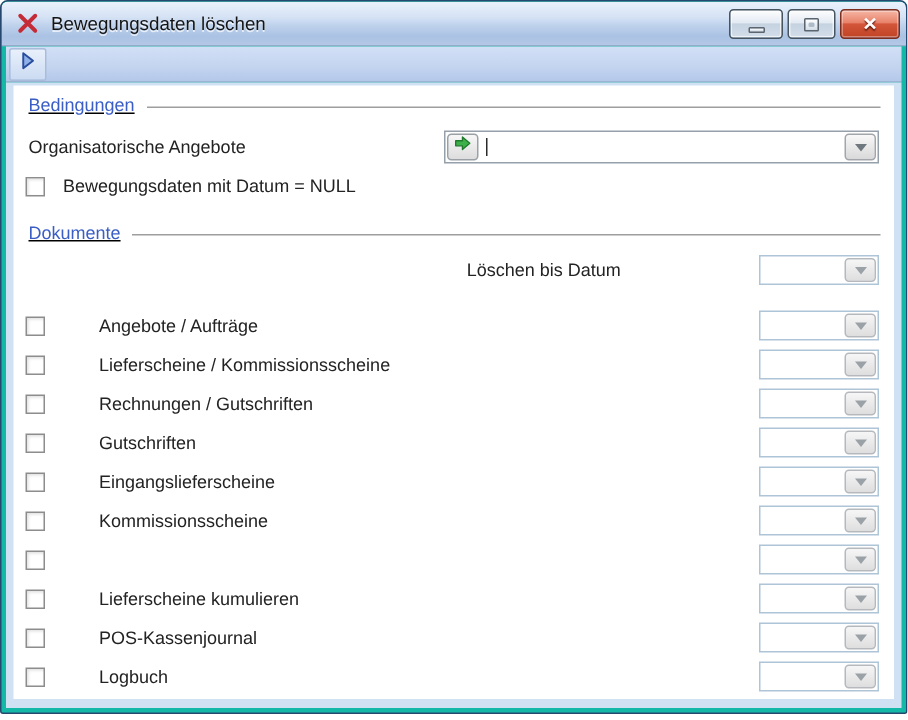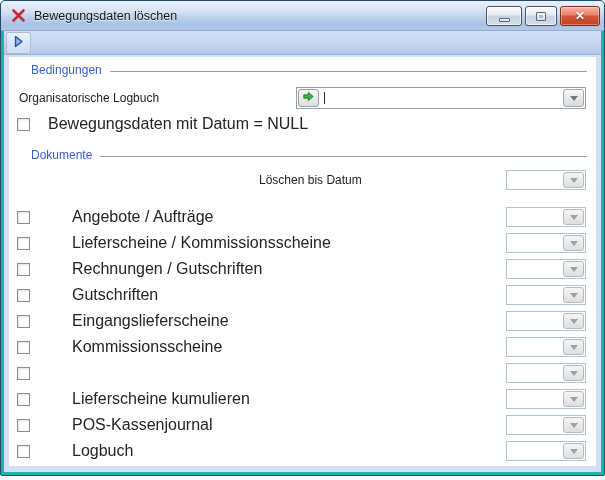--- a/index.html
+++ b/index.html
@@ -67,21 +67,21 @@
   }
 
   
   .content {
     position: absolute; top: 54px; left: 3px; right: 3px; bottom: 3px;
     background: #d0e1f3;
     padding: 2px 5px 6px 5px;
   }
   .content-inner { position: relative; width: 100%; height: 100%; background: #fff; }
 
-  .section { position: absolute; left: 22px; right: 9px; display: flex; align-items: center; }
+  .section { position: absolute; left: 10px; right: 9px; display: flex; align-items: center; text-decoration: underline; }
   .section-label { font-size: 12px; color: #3a5ec6; white-space: nowrap; }
   .section-line { flex: 1; height: 1px; background: #9e9e9e; margin-left: 8px; margin-top: 2px; }
 
   .field-label { position: absolute; font-size: 12px; color: #232323; }
 
   
   .combo {
     position: absolute; background: #fff;
     border: 1px solid #95a0ab; height: 22px;
   }
@@ -118,21 +118,21 @@
     font-size: 12px; color: #444; line-height: 18px; }
 
   
   .checkbox {
     width: 13px; height: 13px; background: #fff;
     border: 1px solid #8d8d8d; flex: none;
     box-shadow: inset 1px 1px 2px rgba(0,0,0,.12);
     cursor: default;
   }
   .check-row { position: absolute; left: 8px; display: flex; align-items: center; height: 18px; }
-  .check-label { margin-left: 18px; font-size: 16px; color: #232323; white-space: nowrap; }
+  .check-label { margin-left: 12px; font-size: 12px; color: #232323; white-space: nowrap; }
 
   .rows { position: absolute; top: 147px; left: 0; right: 0; }
   .row { position: relative; height: 26px; display: flex; align-items: center; gap: 24px; }
   .row .checkbox { margin-left: 8px; }
   .row .datefield { right: 10px; top: 3px; width: 80px; }
 </style>
 </head>
 <body>
 
 <div class="window">
@@ -168,21 +168,21 @@
   </div>
 
   <div class="content">
     <div class="content-inner">
 
       <div class="section" style="top:6px">
         <span class="section-label">Bedingungen</span>
         <span class="section-line"></span>
       </div>
 
-      <span class="field-label" style="left:10px; top:30px; height:22px; line-height:22px">Organisatorische Logbuch</span>
+      <span class="field-label" style="left:10px; top:30px; height:22px; line-height:22px">Organisatorische Angebote</span>
 
       <div class="combo" style="left:287px; right:10px; top:30px">
         <div class="combo-go">
           <span>
             <svg width="13" height="13" viewBox="0 0 13 13">
               <path d="M1.8 4.8 H6.3 V2.3 L11.2 6.5 L6.3 10.7 V8.2 H1.8 Z" fill="#3db04a" stroke="#1f7a2c" stroke-width="0.9" stroke-linejoin="round"></path>
             </svg>
           </span>
         </div>
         <span class="caret"></span>
@@ -195,21 +195,21 @@
       <div class="check-row" style="top:58px">
         <span class="checkbox"></span>
         <span class="check-label">Bewegungsdaten mit Datum = NULL</span>
       </div>
 
       <div class="section" style="top:91px">
         <span class="section-label">Dokumente</span>
         <span class="section-line"></span>
       </div>
 
-      <span class="field-label" style="left:250px; width:207px; top:113px; height:20px; line-height:20px; text-align:left">Löschen bis Datum</span>
+      <span class="field-label" style="left:250px; width:207px; top:113px; height:20px; line-height:20px; text-align:center">Löschen bis Datum</span>
 
       <div class="datefield" style="right:10px; width:80px; top:113px">
         <span class="date-value"></span>
         <div class="dd-btn">
           <span class="dd-arrow"></span>
         </div>
       </div>
 
       <div class="rows">
 

